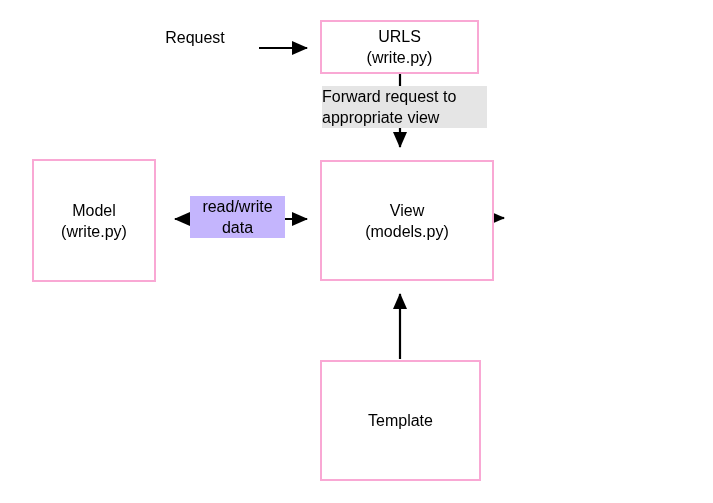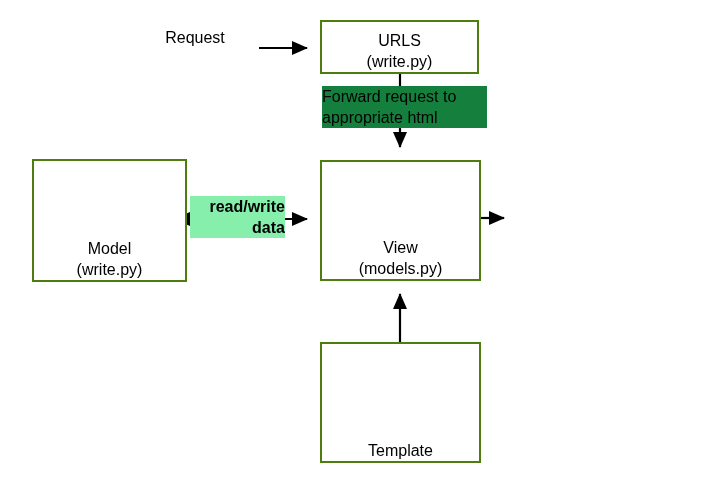--- a/index.html
+++ b/index.html
@@ -21,38 +21,38 @@
   .arrows {
     position: absolute;
     left: 0;
     top: 0;
     width: 713px;
     height: 503px;
   }
   .box {
     position: absolute;
     box-sizing: border-box;
-    border: 2px solid #4d7c0f;
+    border: 2px solid #f9a8d4;
     background: #ffffff;
     display: flex;
     flex-direction: column;
     align-items: center;
-    justify-content: flex-end;
+    justify-content: center;
     text-align: center;
   }
   .box-urls     { left: 320px; top: 20px;  width: 159px; height: 54px;  }
-  .box-model    { left: 32px;  top: 159px; width: 155px; height: 123px; }
-  .box-view     { left: 320px; top: 160px; width: 161px; height: 121px; }
-  .box-template { left: 320px; top: 342px; width: 161px; height: 121px; }
+  .box-model    { left: 32px;  top: 159px; width: 124px; height: 123px; }
+  .box-view     { left: 320px; top: 160px; width: 174px; height: 121px; }
+  .box-template { left: 320px; top: 360px; width: 161px; height: 121px; }
   .lbl {
     position: absolute;
   }
   .lbl-http-request  { left: 145px; top: 27px;  width: 100px; text-align: center; }
-  .lbl-forward       { left: 322px; top: 86px;  width: 165px; text-align: left; background: #15803d; }
-  .lbl-read-write    { left: 190px; top: 196px; width: 95px;  text-align: right; background: #86efac; font-weight: bold; }
+  .lbl-forward       { left: 322px; top: 86px;  width: 165px; text-align: left; background: #e5e5e5; }
+  .lbl-read-write    { left: 190px; top: 196px; width: 95px;  text-align: center; background: #c4b5fd; }
   .lbl-http-response { left: 518px; top: 195px; width: 164px; text-align: center; }
 </style>
 </head>
 <body>
 
 <div class="canvas">
 
   <svg class="arrows" viewBox="0 0 713 503" xmlns="http://www.w3.org/2000/svg">
     <defs>
       <marker id="ah" markerUnits="userSpaceOnUse" markerWidth="16" markerHeight="14" refX="15" refY="7" orient="auto">
@@ -85,21 +85,21 @@
   <div class="box box-template">
     <div>Template</div>
   </div>
 
   <div class="lbl lbl-http-request">
     <div>Request</div>
   </div>
 
   <div class="lbl lbl-forward">
     <div>Forward request to</div>
-    <div>appropriate html</div>
+    <div>appropriate view</div>
   </div>
 
   <div class="lbl lbl-read-write">
     <div>read/write</div>
     <div>data</div>
   </div>
 
 
 </div>
 

